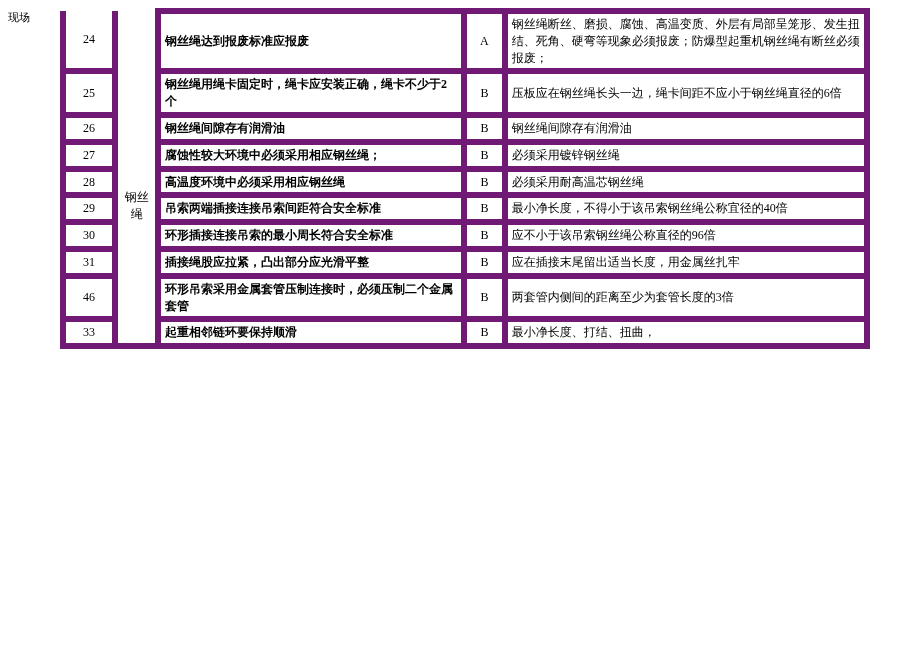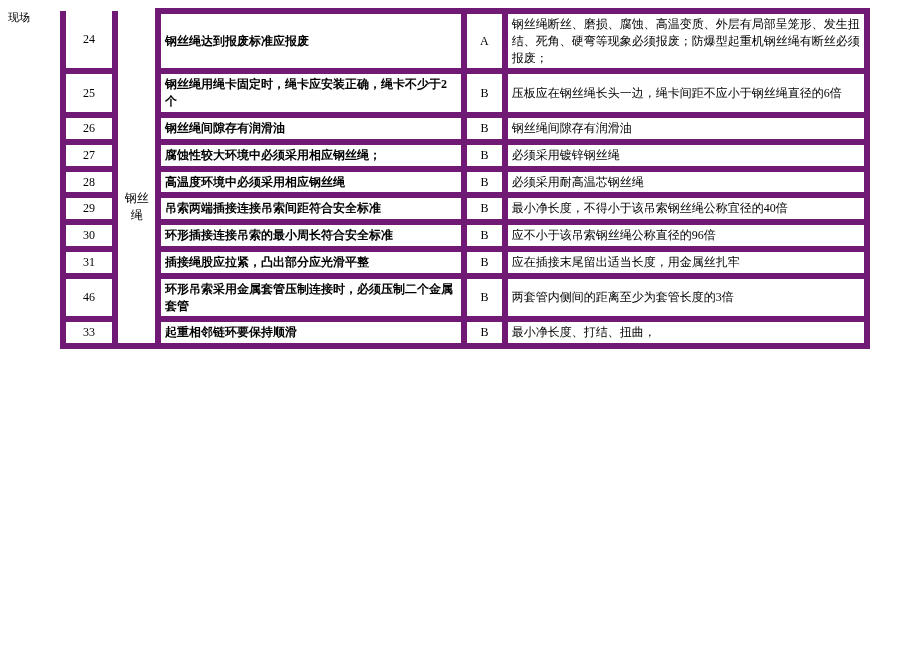--- a/index.html
+++ b/index.html
@@ -31,20 +31,21 @@
       vertical-align: middle;
       line-height: 1.4;
     }
     .col-num {
       width: 40px;
       text-align: center;
     }
     .col-cat {
       width: 30px;
       text-align: center;
+      font-family: Liberation Mono, monospace;
     }
     .col-desc {
       width: 310px;
       font-weight: bold;
     }
     .col-grade {
       width: 28px;
       text-align: center;
     }
     .col-note {

